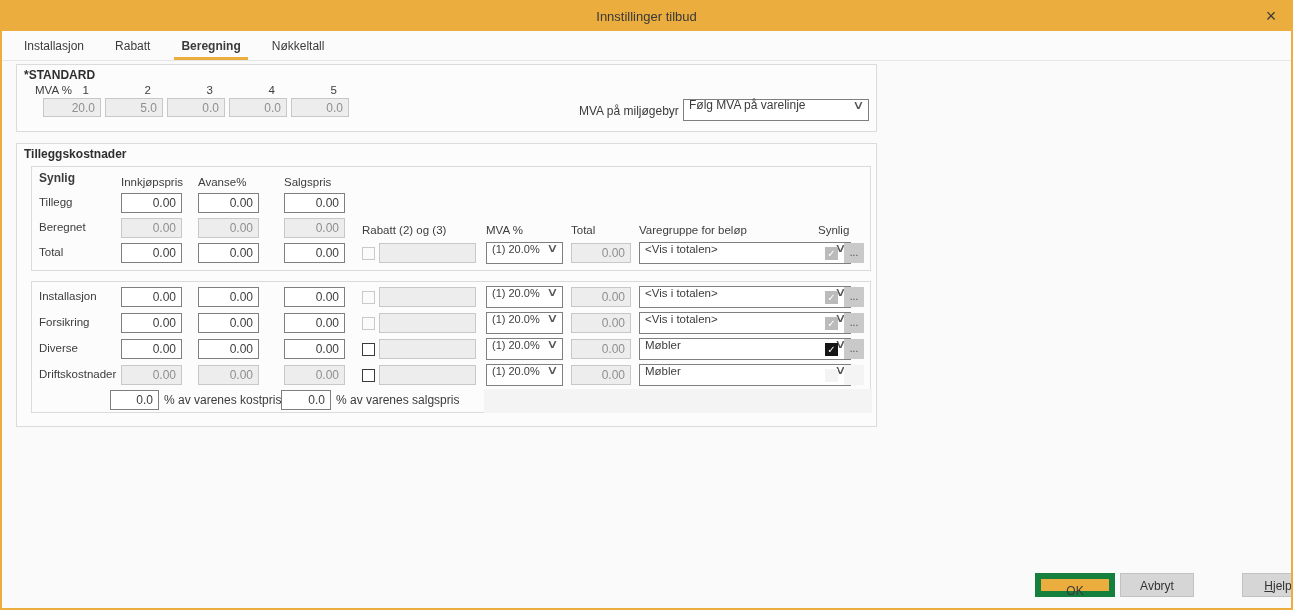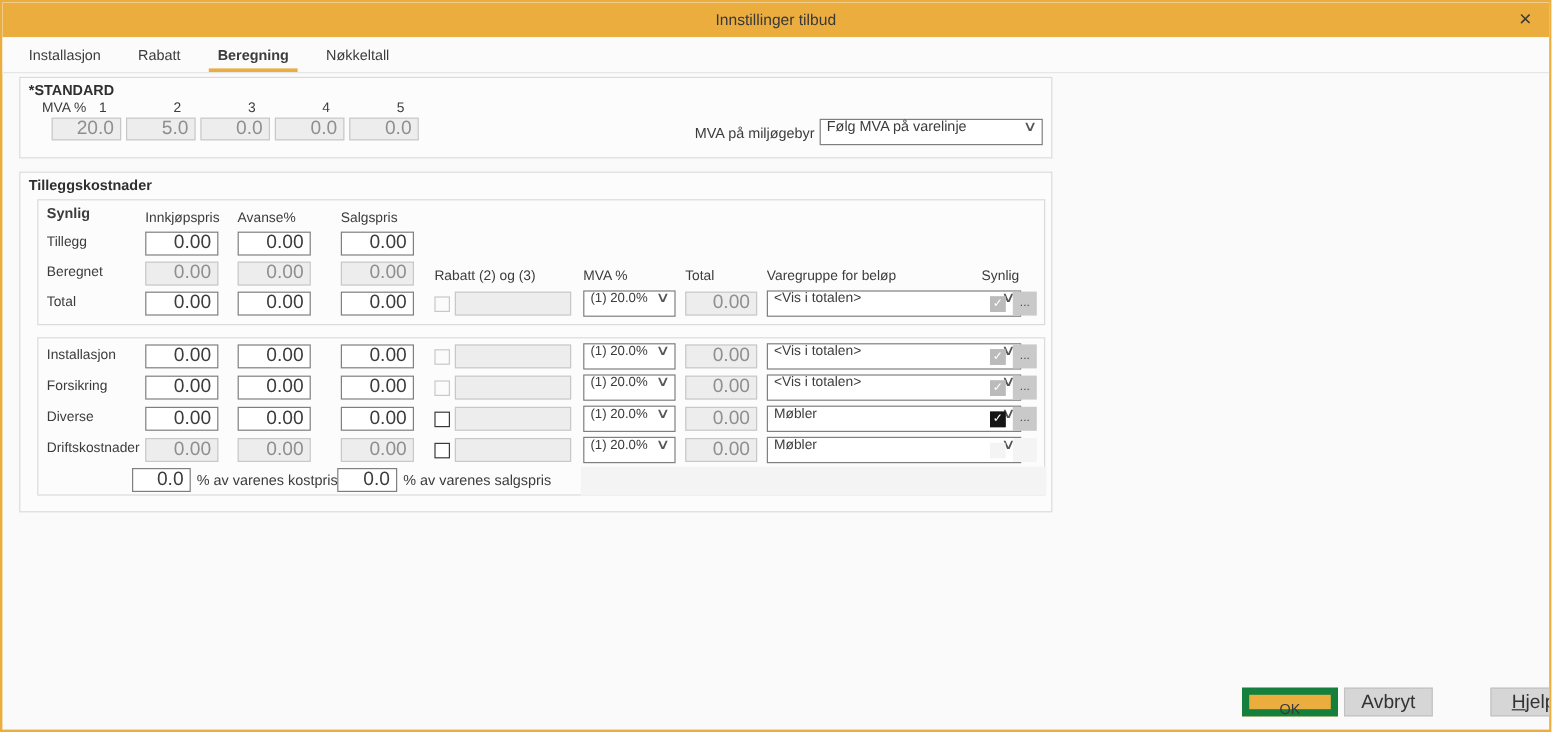--- a/index.html
+++ b/index.html
@@ -17,38 +17,38 @@
   .tab{position:relative;display:flex;align-items:center;font-size:12px;color:#3C3C3C;cursor:pointer;}
   .tab.active{font-weight:bold;}
   .tab.active::after{content:"";position:absolute;left:-7px;right:-7px;bottom:0;height:3px;background:#EBAE3E;}
   
   .secbox{position:absolute;background:#FCFCFC;border:1px solid #DBDBDB;box-sizing:border-box;}
   .sec-title{position:absolute;left:7px;top:3px;font-weight:bold;font-size:12px;color:#2F2F2F;white-space:nowrap;}
   .innerbox{position:absolute;background:#FCFCFC;border:1px solid #DBDBDB;box-sizing:border-box;}
   .hdr{position:absolute;font-size:11.5px;color:#3C3C3C;white-space:nowrap;}
   
   .fld{position:absolute;height:20px;width:61px;box-sizing:border-box;border:1px solid #7F7F7F;background:#FFFFFF;
-    color:#3C3C3C;font-family:"Liberation Sans",sans-serif;font-size:16px;text-align:right;padding:0 5px 0 2px;}
+    color:#3C3C3C;font-family:"Liberation Sans",sans-serif;font-size:12px;text-align:right;padding:0 5px 0 2px;}
   .fld.dis{background:#EDEDED;border-color:#C8C8C8;color:#8F8F8F;}
   
   .sel{position:absolute;height:22px;box-sizing:border-box;border:1px solid #7F7F7F;background:#FFFFFF;
     display:flex;align-items:flex-end;justify-content:space-between;padding:8px 5px;cursor:pointer;}
   .sel .txt{font-size:11.5px;color:#3C3C3C;white-space:nowrap;overflow:hidden;}
   .chev{font-size:12px;color:#555;margin-left:3px;flex:0 0 auto;transform:scaleX(1.4);}
   
   .cbx{position:absolute;width:13px;height:13px;box-sizing:border-box;border:1px solid #3A3A3A;background:#FFF;
     text-align:center;line-height:11px;font-size:10px;color:#FFF;cursor:pointer;}
   .cbx.discb{border-color:#C9C9C9;background:#FBFBFB;}
   .cbx.chk-dis{background:#BBBBBB;border-color:#BBBBBB;}
   .cbx.chk{background:#151515;border-color:#151515;}
   .ph13{position:absolute;width:13px;height:13px;background:#F4F4F4;}
   .ph20{position:absolute;width:20px;height:20px;background:#F4F4F4;}
   
   .graybtn{box-sizing:border-box;background:#D6D6D6;border:1px solid #C2C2C2;color:#333;
-    font-family:"Liberation Sans",sans-serif;font-size:16px;cursor:pointer;}
+    font-family:"Liberation Sans",sans-serif;font-size:12px;cursor:pointer;}
   .morebtn{position:absolute;width:20px;height:20px;background:#C9C9C9;border:0;color:#4A4A4A;
     font-size:10px;line-height:10px;text-align:center;cursor:pointer;padding:0;}
   
   .trow{position:absolute;left:0;right:0;height:22px;}
   .rlbl{position:absolute;left:7px;top:3px;font-size:11.5px;white-space:nowrap;}
   .c1{left:89px;} .c2{left:166px;} .c3{left:252px;}
   .ccb{left:330px;top:4px;}
   .rb{left:347px;width:97px;}
   .mvasel{left:454px;width:77px;top:-1px;}
   .mvasel .txt{font-size:11px;}

